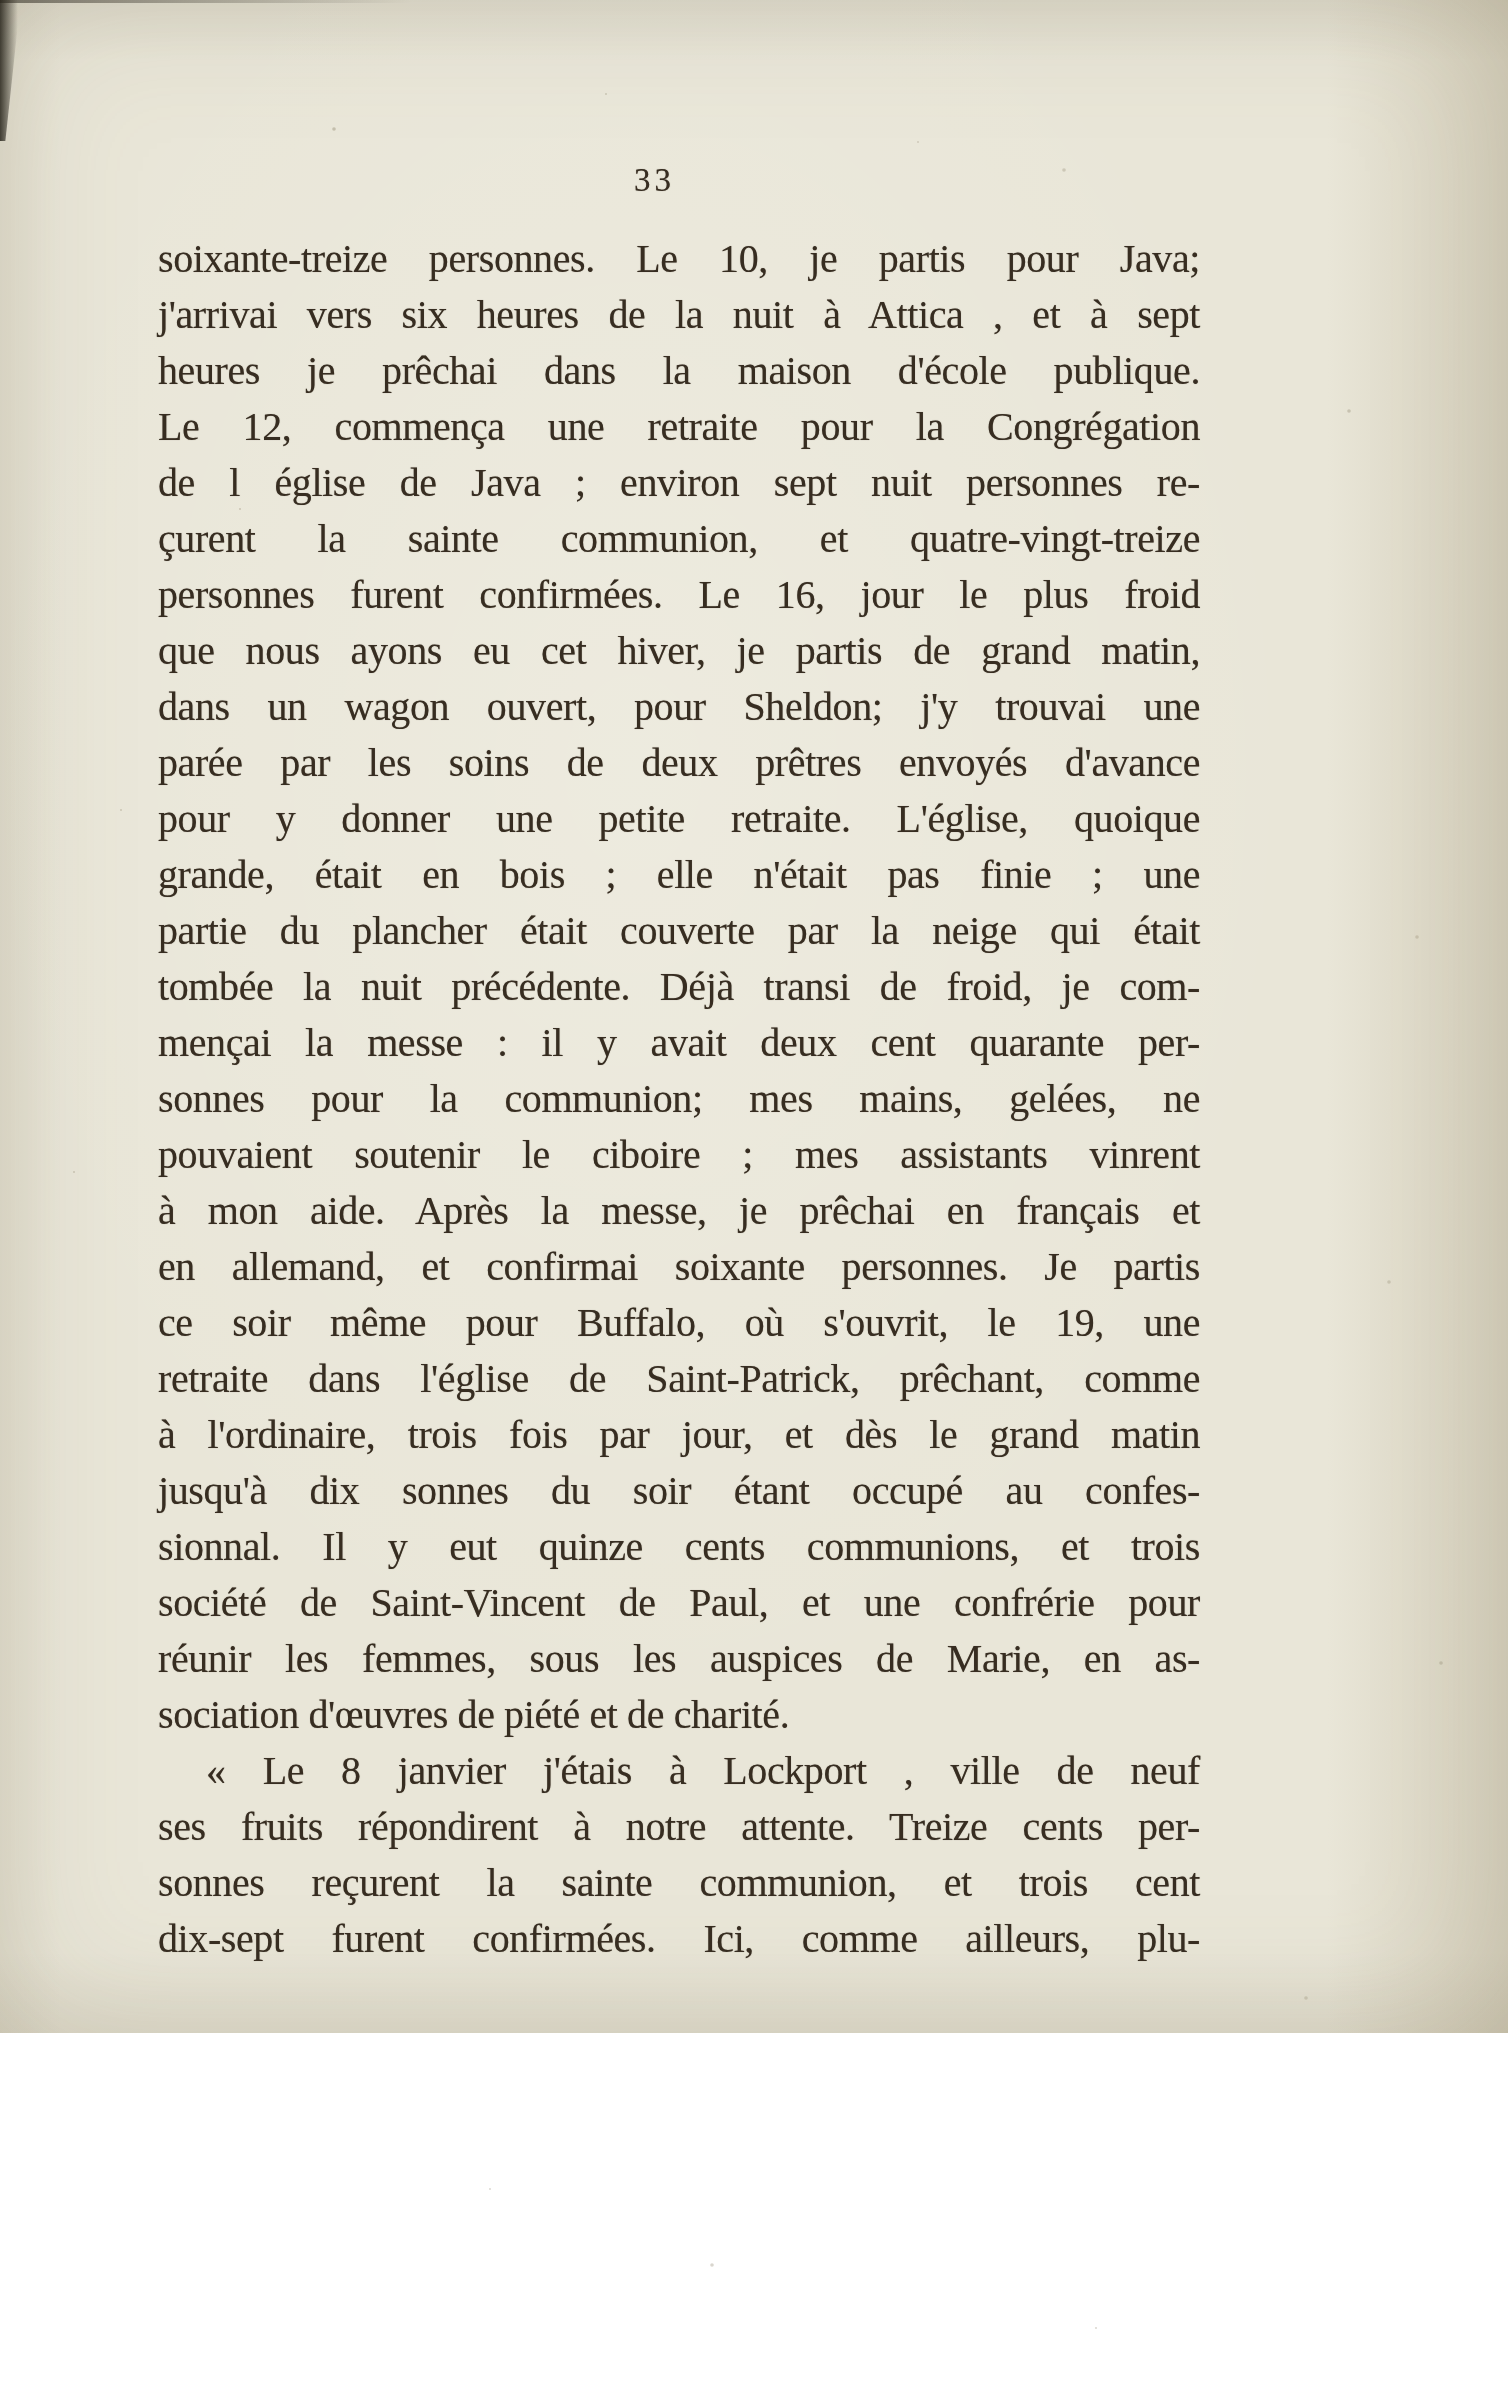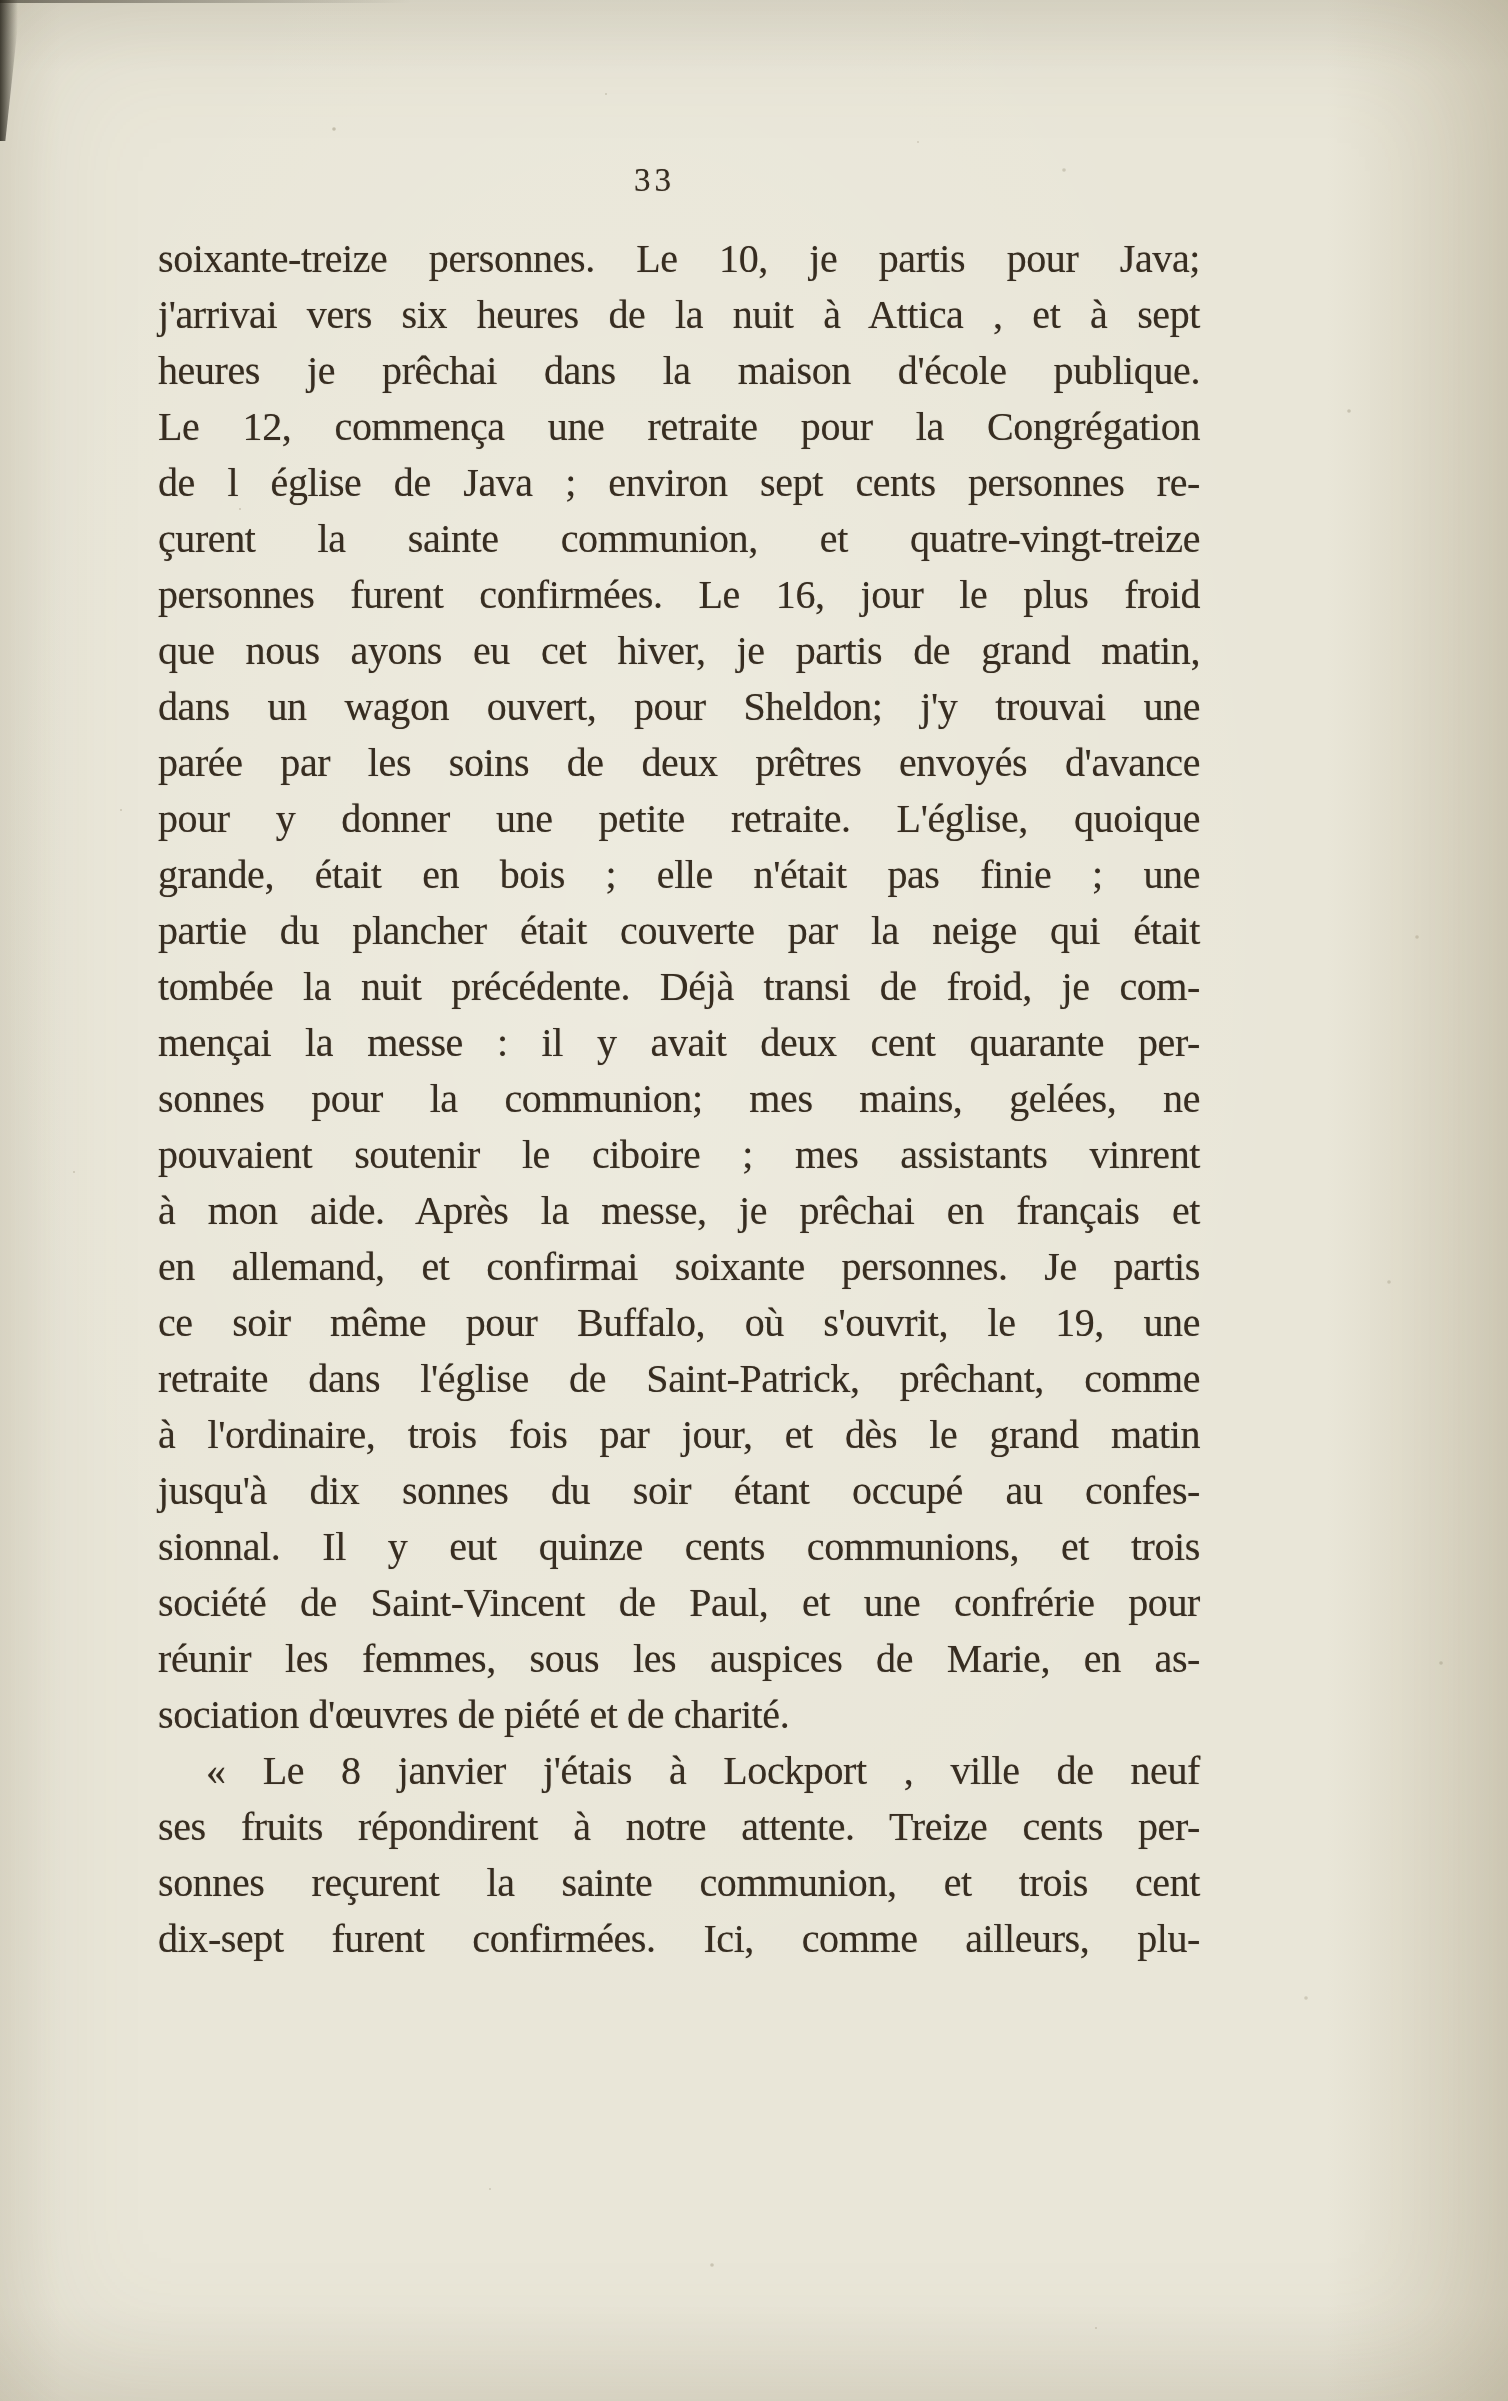--- a/index.html
+++ b/index.html
@@ -8,21 +8,21 @@
     width: 1508px;
     height: 2401px;
     overflow: hidden;
   }
   body {
     font-family: "Liberation Serif", "DejaVu Serif", serif;
   }
   .scan {
     position: relative;
     width: 1508px;
-    height: 2401px;
+    height: 2033px;
     background:
       radial-gradient(ellipse at 42% 38%, rgba(255,255,250,0.20) 0%, rgba(255,255,250,0.0) 55%),
       linear-gradient(to right, rgba(150,140,110,0.10) 0%, rgba(0,0,0,0) 4%, rgba(0,0,0,0) 88%, rgba(172,160,128,0.22) 96%, rgba(160,148,116,0.28) 100%),
       linear-gradient(to bottom, rgba(120,112,88,0.10) 0%, rgba(0,0,0,0) 3%, rgba(0,0,0,0) 96%, rgba(150,140,112,0.12) 100%),
       var(--paper, #e9e6d8);
     box-shadow: inset 0 0 143px rgba(120,110,85,0.18);
   }
   
   .edge-mark-tl {
     position: absolute;
@@ -106,21 +106,21 @@
 <div class="scan">
   <div class="edge-mark-tl"></div>
   <div class="edge-mark-top"></div>
   <div class="specks"></div>
   <div class="page-number">33</div>
   <div class="text-block">
       <div class="line">soixante-treize personnes. Le 10, je partis pour Java;</div>
       <div class="line">j'arrivai vers six heures de la nuit à Attica , et à sept</div>
       <div class="line">heures je prêchai dans la maison d'école publique.</div>
       <div class="line">Le 12, commença une retraite pour la Congrégation</div>
-      <div class="line">de l église de Java ; environ sept cents personnes re-</div>
+      <div class="line">de l église de Java ; environ sept nuit personnes re-</div>
       <div class="line">çurent la sainte communion, et quatre-vingt-treize</div>
       <div class="line">personnes furent confirmées. Le 16, jour le plus froid</div>
       <div class="line">que nous ayons eu cet hiver, je partis de grand matin,</div>
       <div class="line">dans un wagon ouvert, pour Sheldon; j'y trouvai une</div>
       <div class="line">parée par les soins de deux prêtres envoyés d'avance</div>
       <div class="line">pour y donner une petite retraite. L'église, quoique</div>
       <div class="line">grande, était en bois ; elle n'était pas finie ; une</div>
       <div class="line">partie du plancher était couverte par la neige qui était</div>
       <div class="line">tombée la nuit précédente. Déjà transi de froid, je com-</div>
       <div class="line">mençai la messe : il y avait deux cent quarante per-</div>

